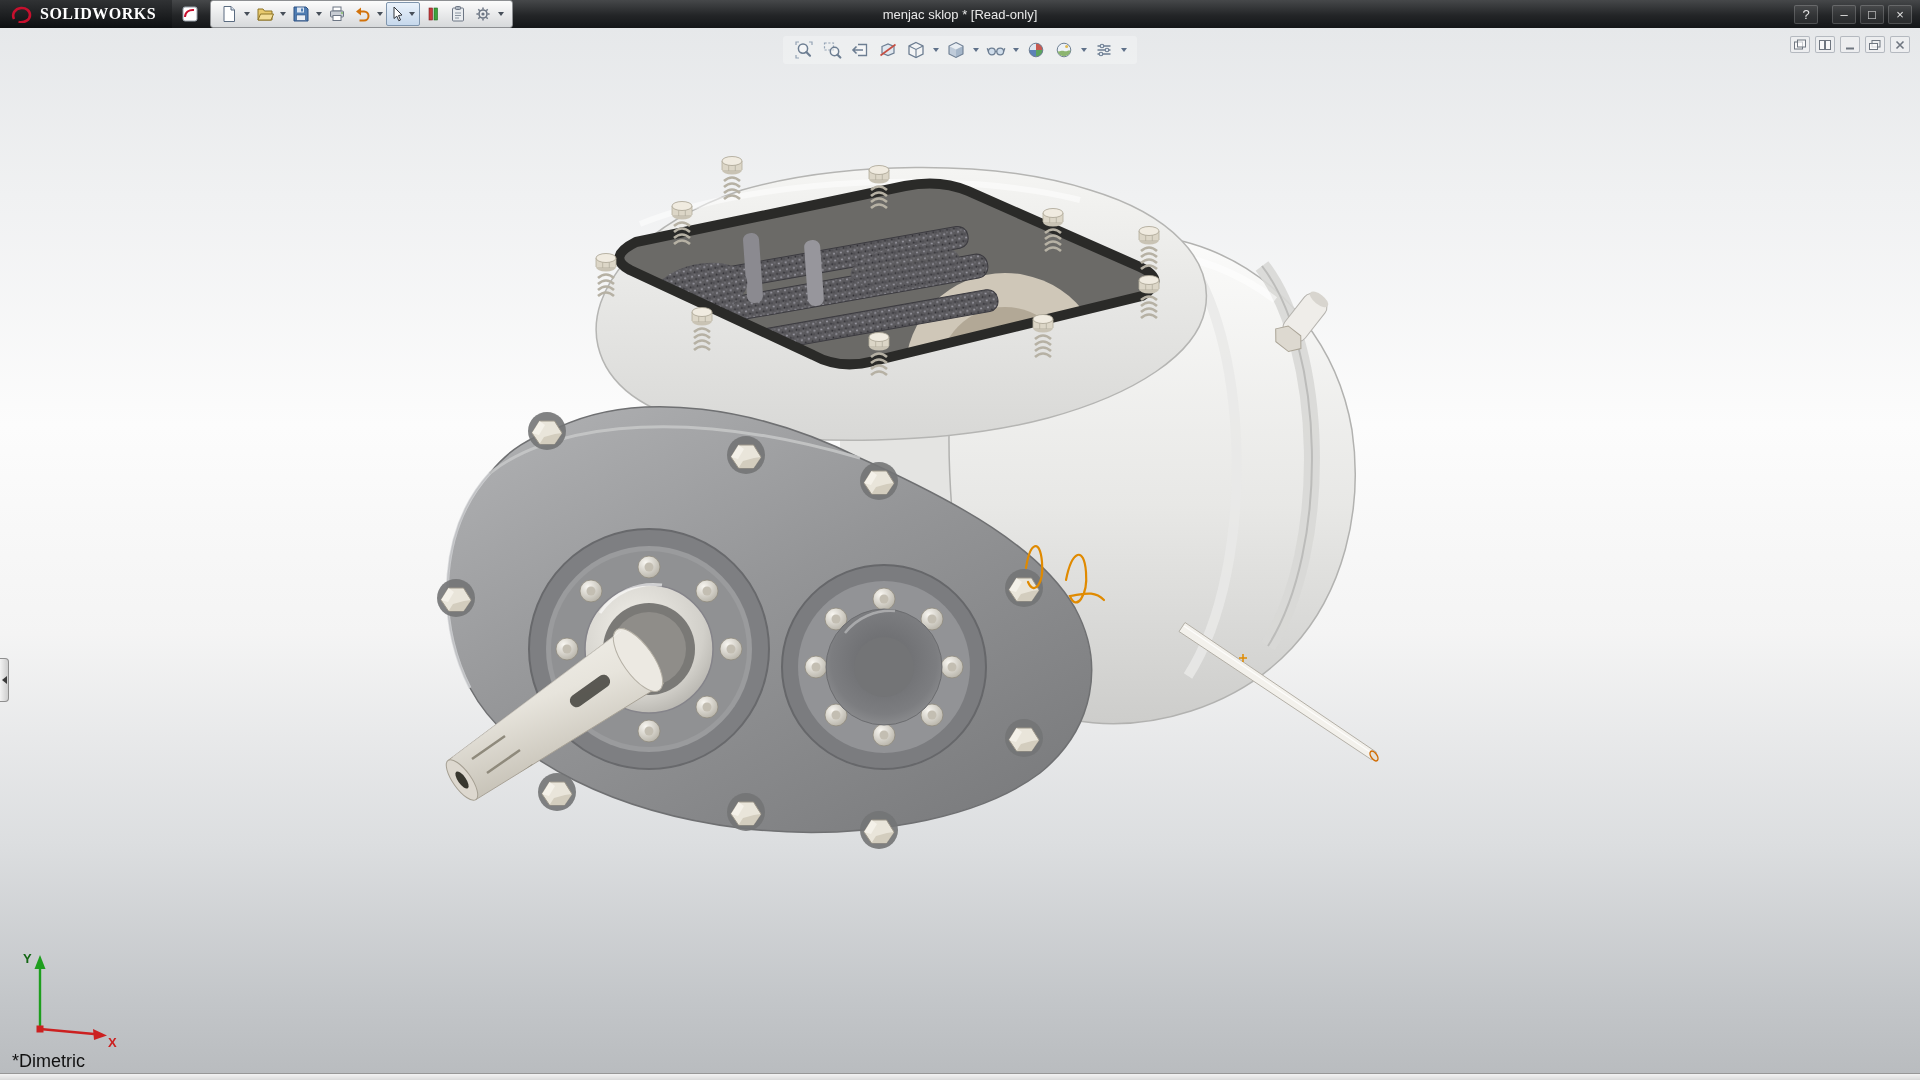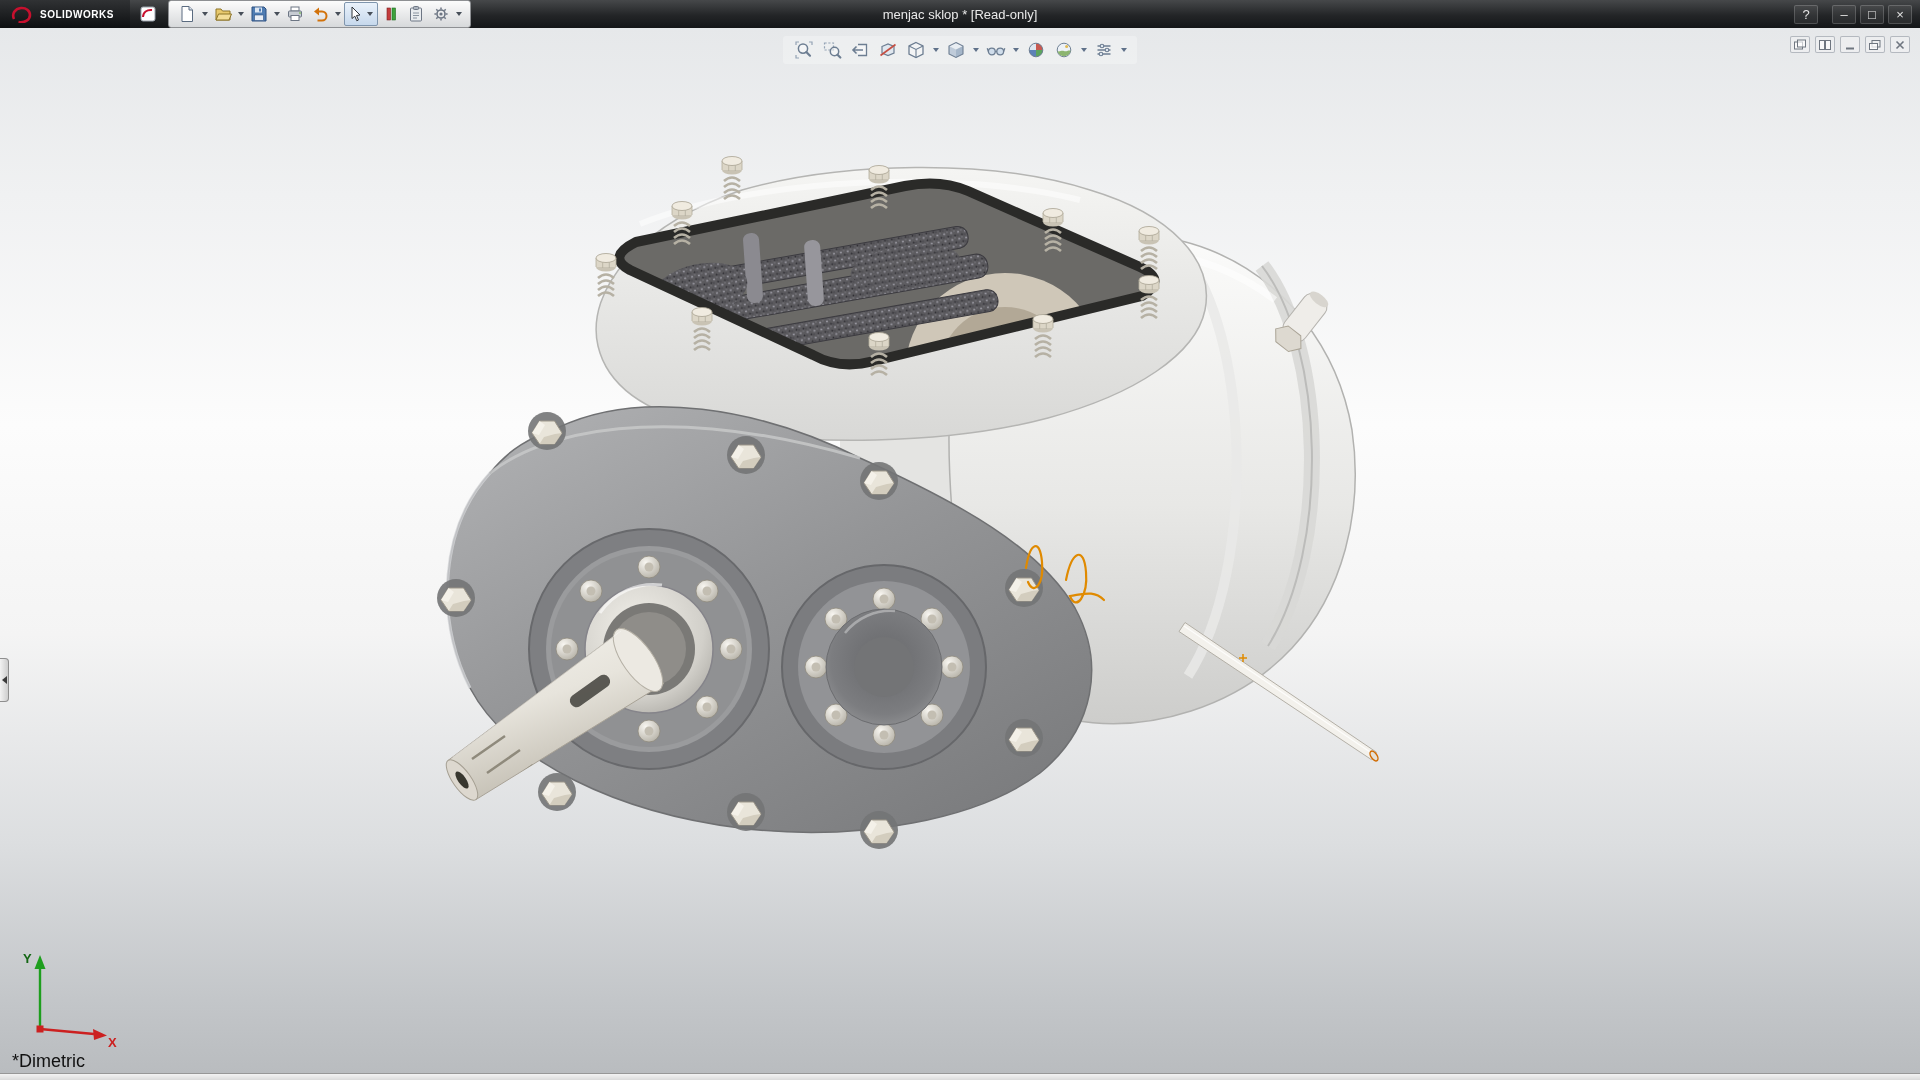--- a/index.html
+++ b/index.html
@@ -2,21 +2,21 @@
 <html><head>
 <meta charset="utf-8">
 <style>
   html,body{margin:0;padding:0;}
   body{width:1920px;height:1080px;overflow:hidden;font-family:"Liberation Sans",sans-serif;background:#000;-webkit-font-smoothing:antialiased;}
   button{font-family:inherit;cursor:default;}
 
   
   .titlebar{position:relative;height:28px;background:linear-gradient(#46484a,#232527 55%,#141618);display:flex;align-items:center;}
   .brand{display:flex;align-items:center;gap:6px;padding:0 16px 0 10px;height:100%;background:linear-gradient(#303234,#0d0f11);}
-  .brand-text{color:#fff;font-weight:bold;font-size:10px;letter-spacing:.5px;}
+  .brand-text{color:#fff;font-weight:bold;font-size:16px;letter-spacing:.5px;font-family:Liberation Serif, serif;}
   .app-icon{margin-left:10px;}
   .qtb{display:flex;align-items:center;gap:1px;margin-left:12px;background:linear-gradient(#fcfcfc,#d7d9db);border:1px solid #8e9093;border-radius:3px;padding:1px 6px;height:24px;}
   .qtb .tbtn{display:flex;align-items:center;justify-content:center;width:24px;height:22px;background:transparent;border:none;padding:0;}
   .qtb .selbox{display:flex;align-items:center;border:1px solid #7f95ad;background:linear-gradient(#eaf2fb,#c6d8ec);border-radius:2px;padding:0 2px;height:22px;}
   .dd{width:0;height:0;border-left:3.5px solid transparent;border-right:3.5px solid transparent;border-top:4px solid #474f59;margin:0 2px;}
   .title-text{position:absolute;left:0;right:0;text-align:center;color:#e9e9e9;font-size:13px;pointer-events:none;}
   .win-controls{margin-left:auto;display:flex;align-items:center;gap:4px;padding-right:8px;z-index:2;}
   .win-btn{width:24px;height:19px;display:flex;align-items:center;justify-content:center;color:#e3e3e3;font-size:13px;line-height:1;background:rgba(255,255,255,.07);border:1px solid rgba(255,255,255,.18);border-radius:2px;padding:0;}
   .win-btn.help{margin-right:10px;}
 

